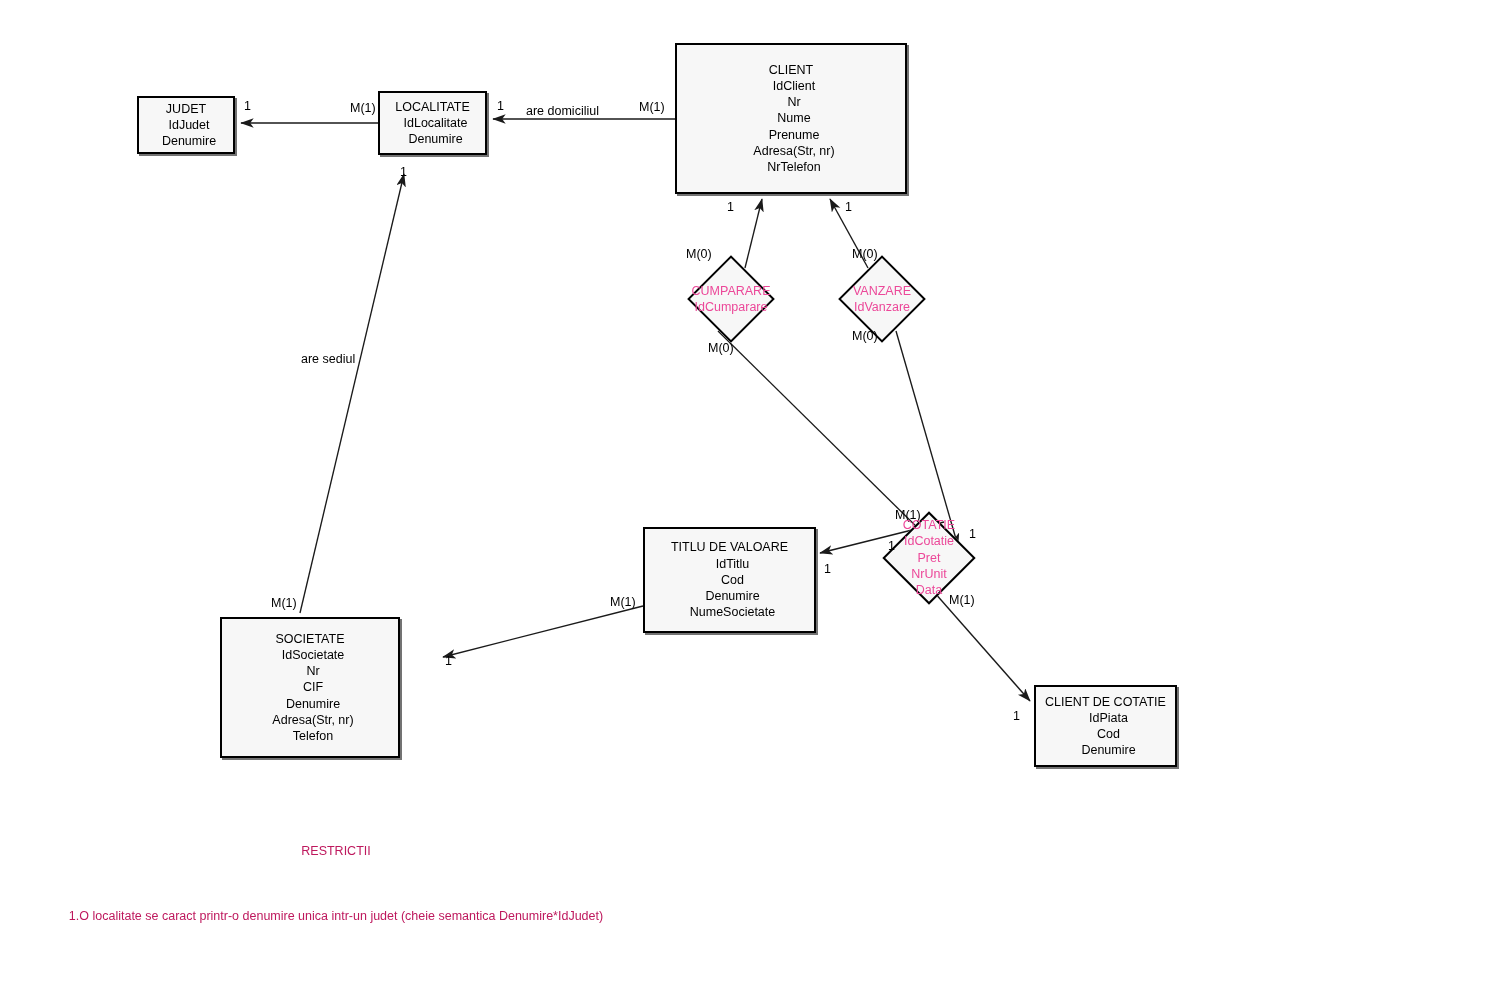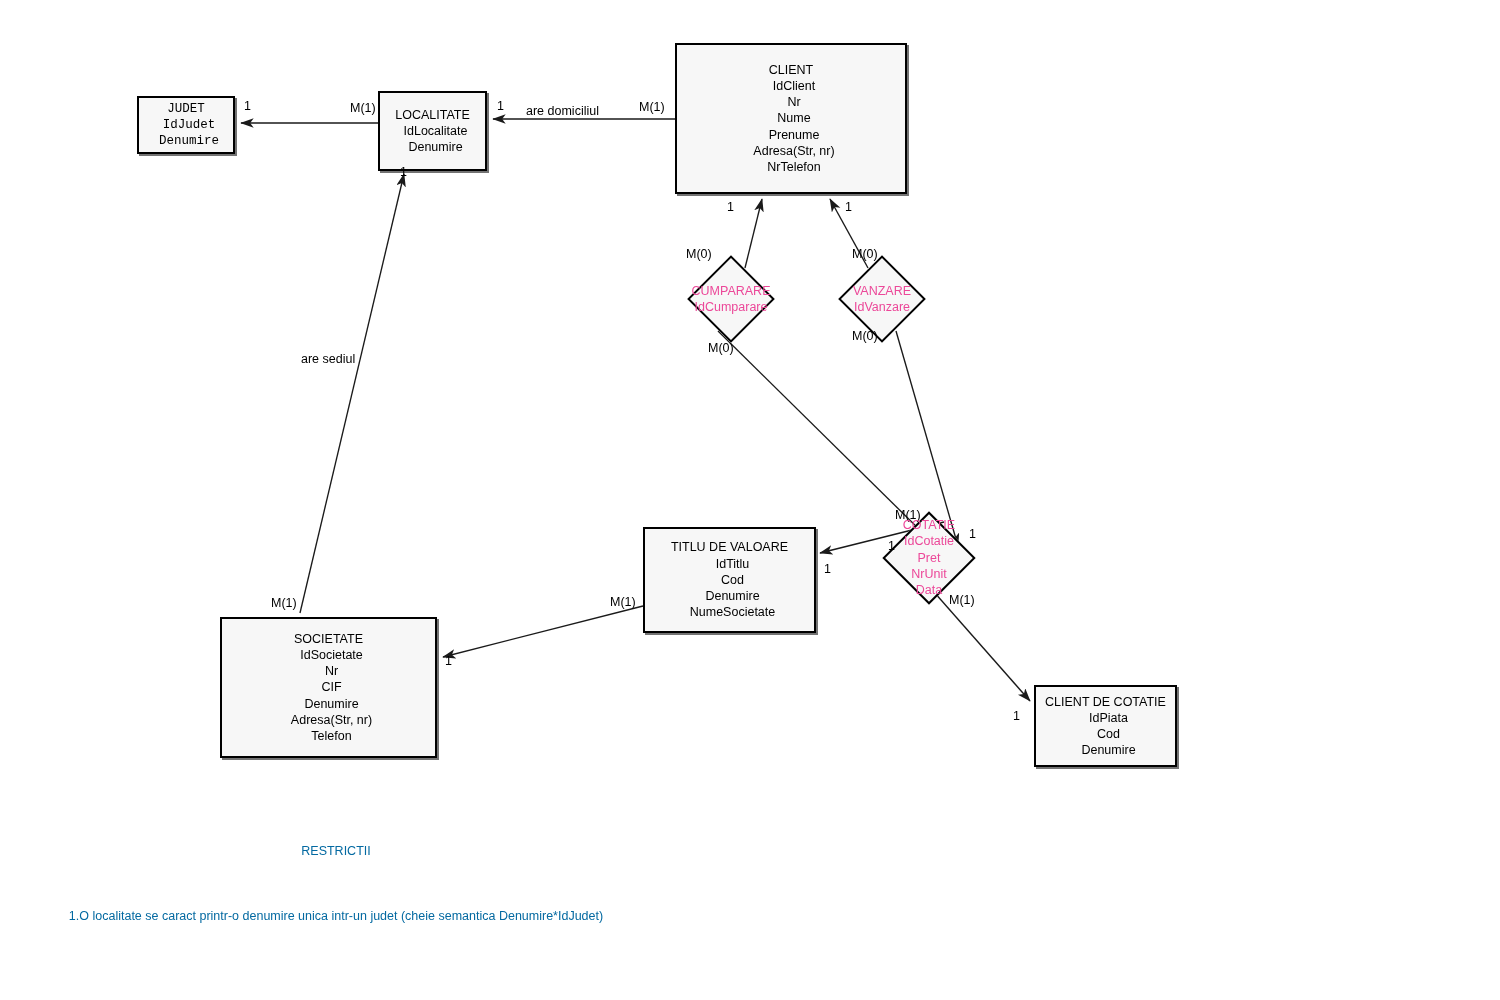--- a/index.html
+++ b/index.html
@@ -71,21 +71,21 @@
   }
   .relname {
     position: absolute;
     font-size: 12.5px;
     color: #000000;
     white-space: nowrap;
   }
   .restrict {
     position: absolute;
     font-size: 12.5px;
-    color: #0369a1;
+    color: #be185d;
     text-align: right;
     white-space: nowrap;
   }
 </style>
 </head>
 <body>
 
 <div id="canvas">
 
   <svg id="wires" viewBox="0 0 1500 1000" xmlns="http://www.w3.org/2000/svg">
@@ -111,27 +111,27 @@
       <line x1="896" y1="331" x2="958" y2="546"></line>
 
       <line x1="944" y1="522" x2="820" y2="553"></line>
 
       <line x1="934" y1="592" x2="1030" y2="701"></line>
 
       <line x1="643" y1="606" x2="443" y2="657"></line>
     </g>
   </svg>
 
-  <div class="entity" style="left:137px; top:96px; width:98px; height:58px;font-family:Liberation Mono, monospace;">
+  <div class="entity" style="left:137px; top:96px; width:98px; height:58px;">
     <div class="ename">JUDET</div>
     <div class="attr">IdJudet</div>
     <div class="attr">Denumire</div>
   </div>
 
-  <div class="entity" style="left:378px; top:91px; width:109px; height:80px;">
+  <div class="entity" style="left:378px; top:91px; width:109px; height:64px;">
     <div class="ename">LOCALITATE</div>
     <div class="attr">IdLocalitate</div>
     <div class="attr">Denumire</div>
   </div>
 
   <div class="entity" style="left:675px; top:43px; width:232px; height:151px;">
     <div class="ename">CLIENT</div>
     <div class="attr">IdClient</div>
     <div class="attr">Nr</div>
     <div class="attr">Nume</div>
@@ -141,21 +141,21 @@
   </div>
 
   <div class="entity" style="left:643px; top:527px; width:173px; height:106px;">
     <div class="ename">TITLU DE VALOARE</div>
     <div class="attr">IdTitlu</div>
     <div class="attr">Cod</div>
     <div class="attr">Denumire</div>
     <div class="attr">NumeSocietate</div>
   </div>
 
-  <div class="entity" style="left:220px; top:617px; width:217px; height:141px;">
+  <div class="entity" style="left:220px; top:617px; width:180px; height:141px;">
     <div class="ename">SOCIETATE</div>
     <div class="attr">IdSocietate</div>
     <div class="attr">Nr</div>
     <div class="attr">CIF</div>
     <div class="attr">Denumire</div>
     <div class="attr">Adresa(Str, nr)</div>
     <div class="attr">Telefon</div>
   </div>
 
   <div class="entity" style="left:1034px; top:685px; width:143px; height:82px;">

